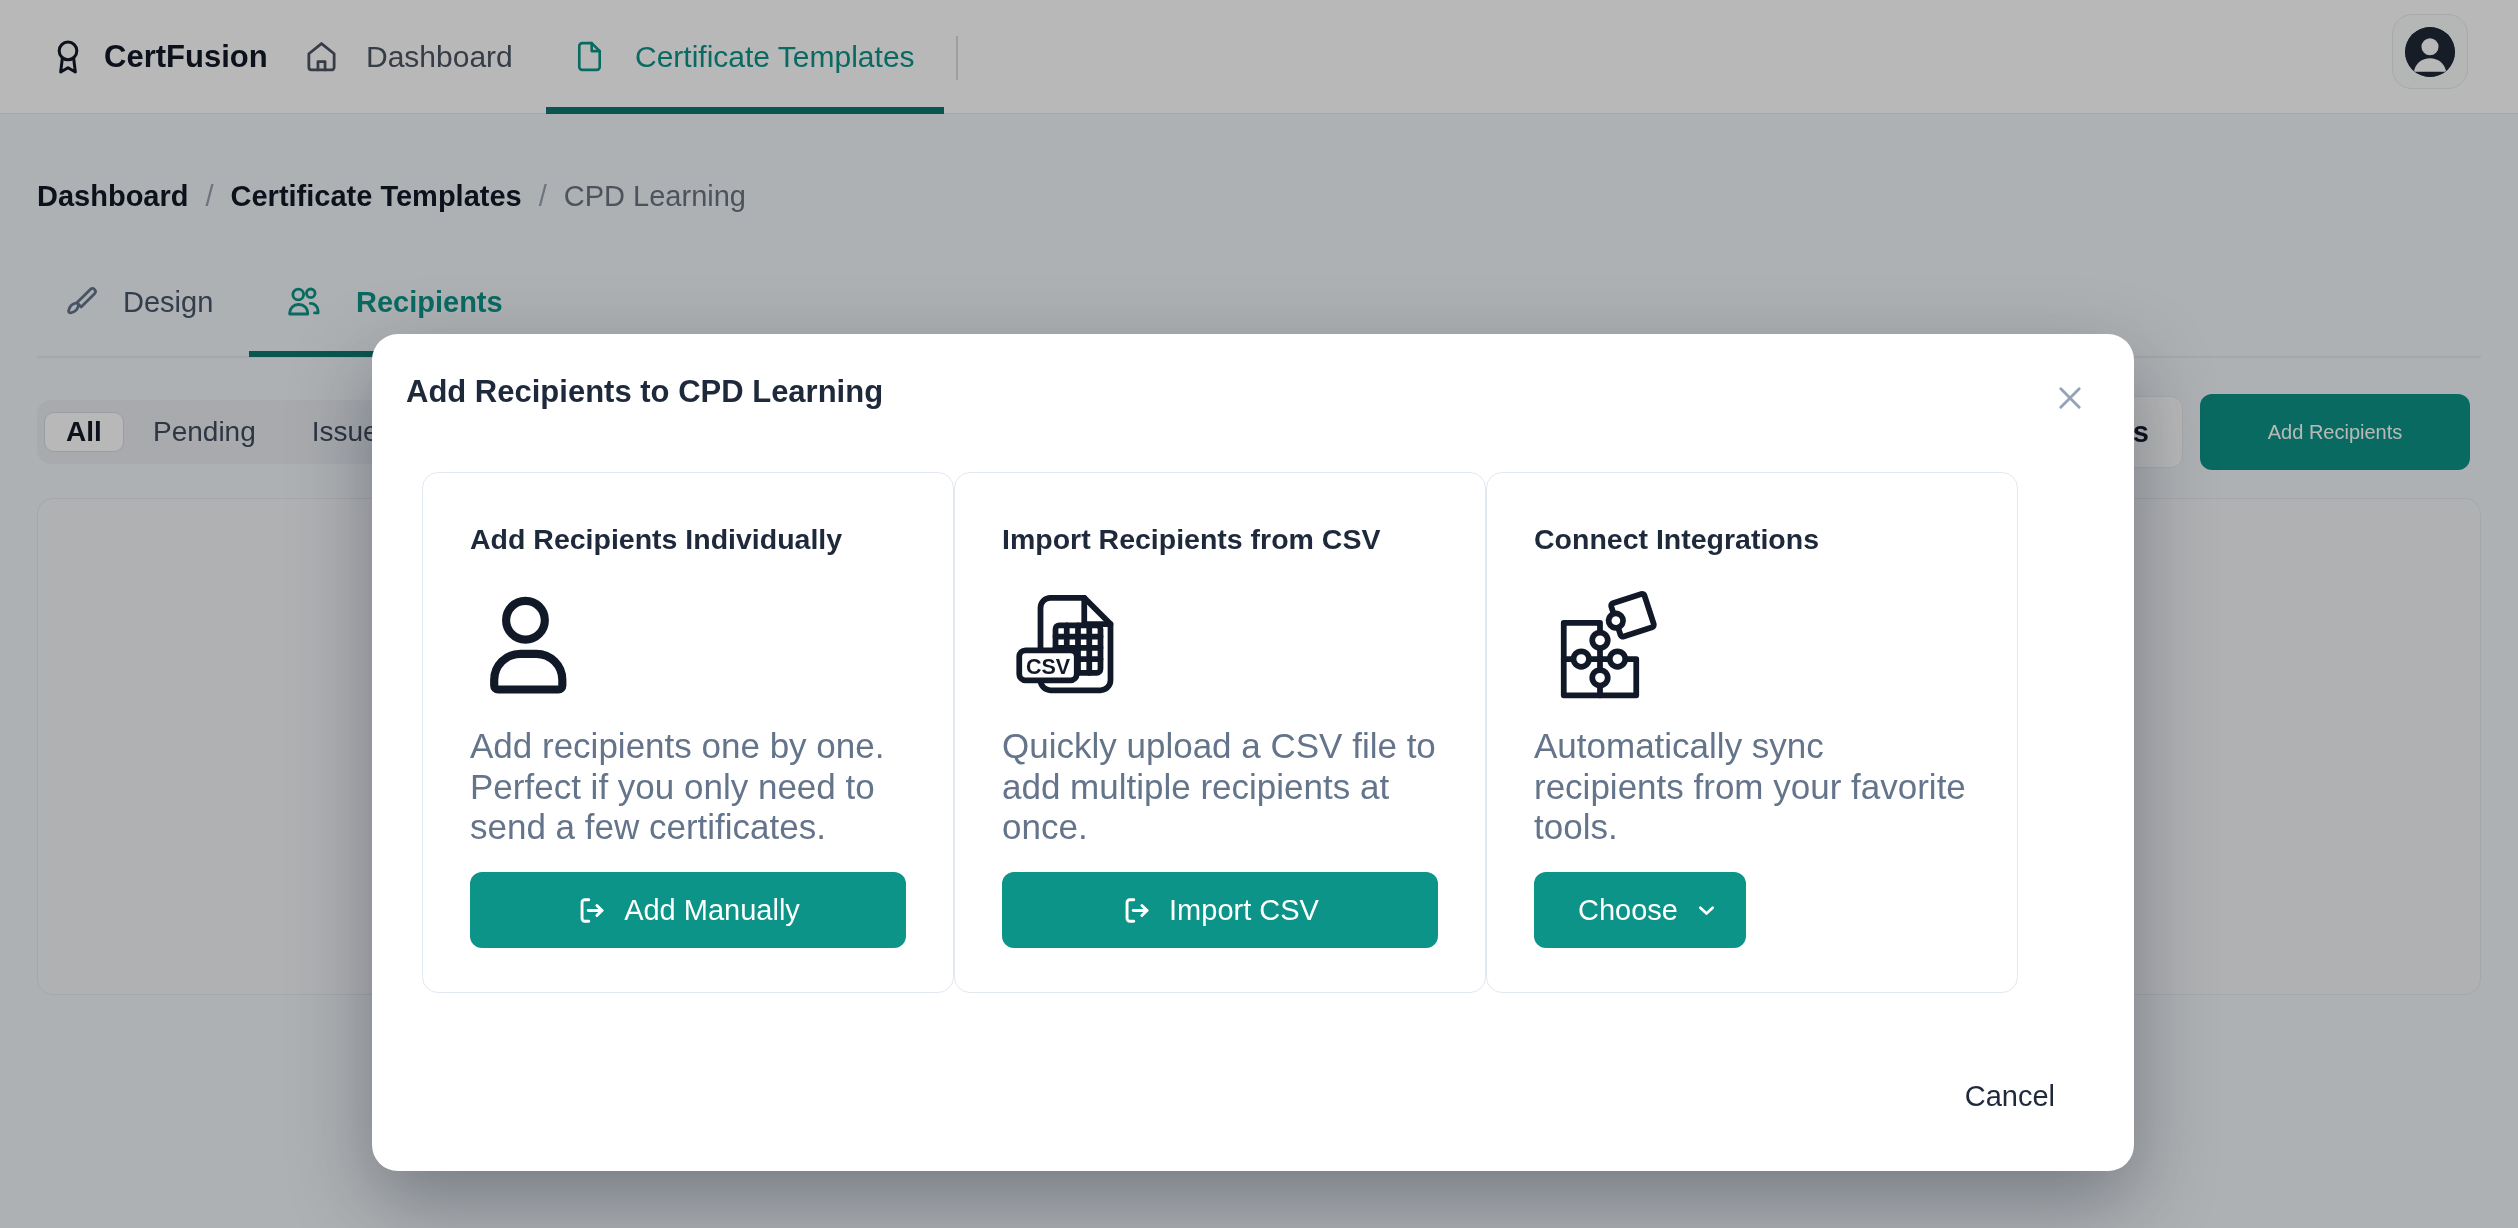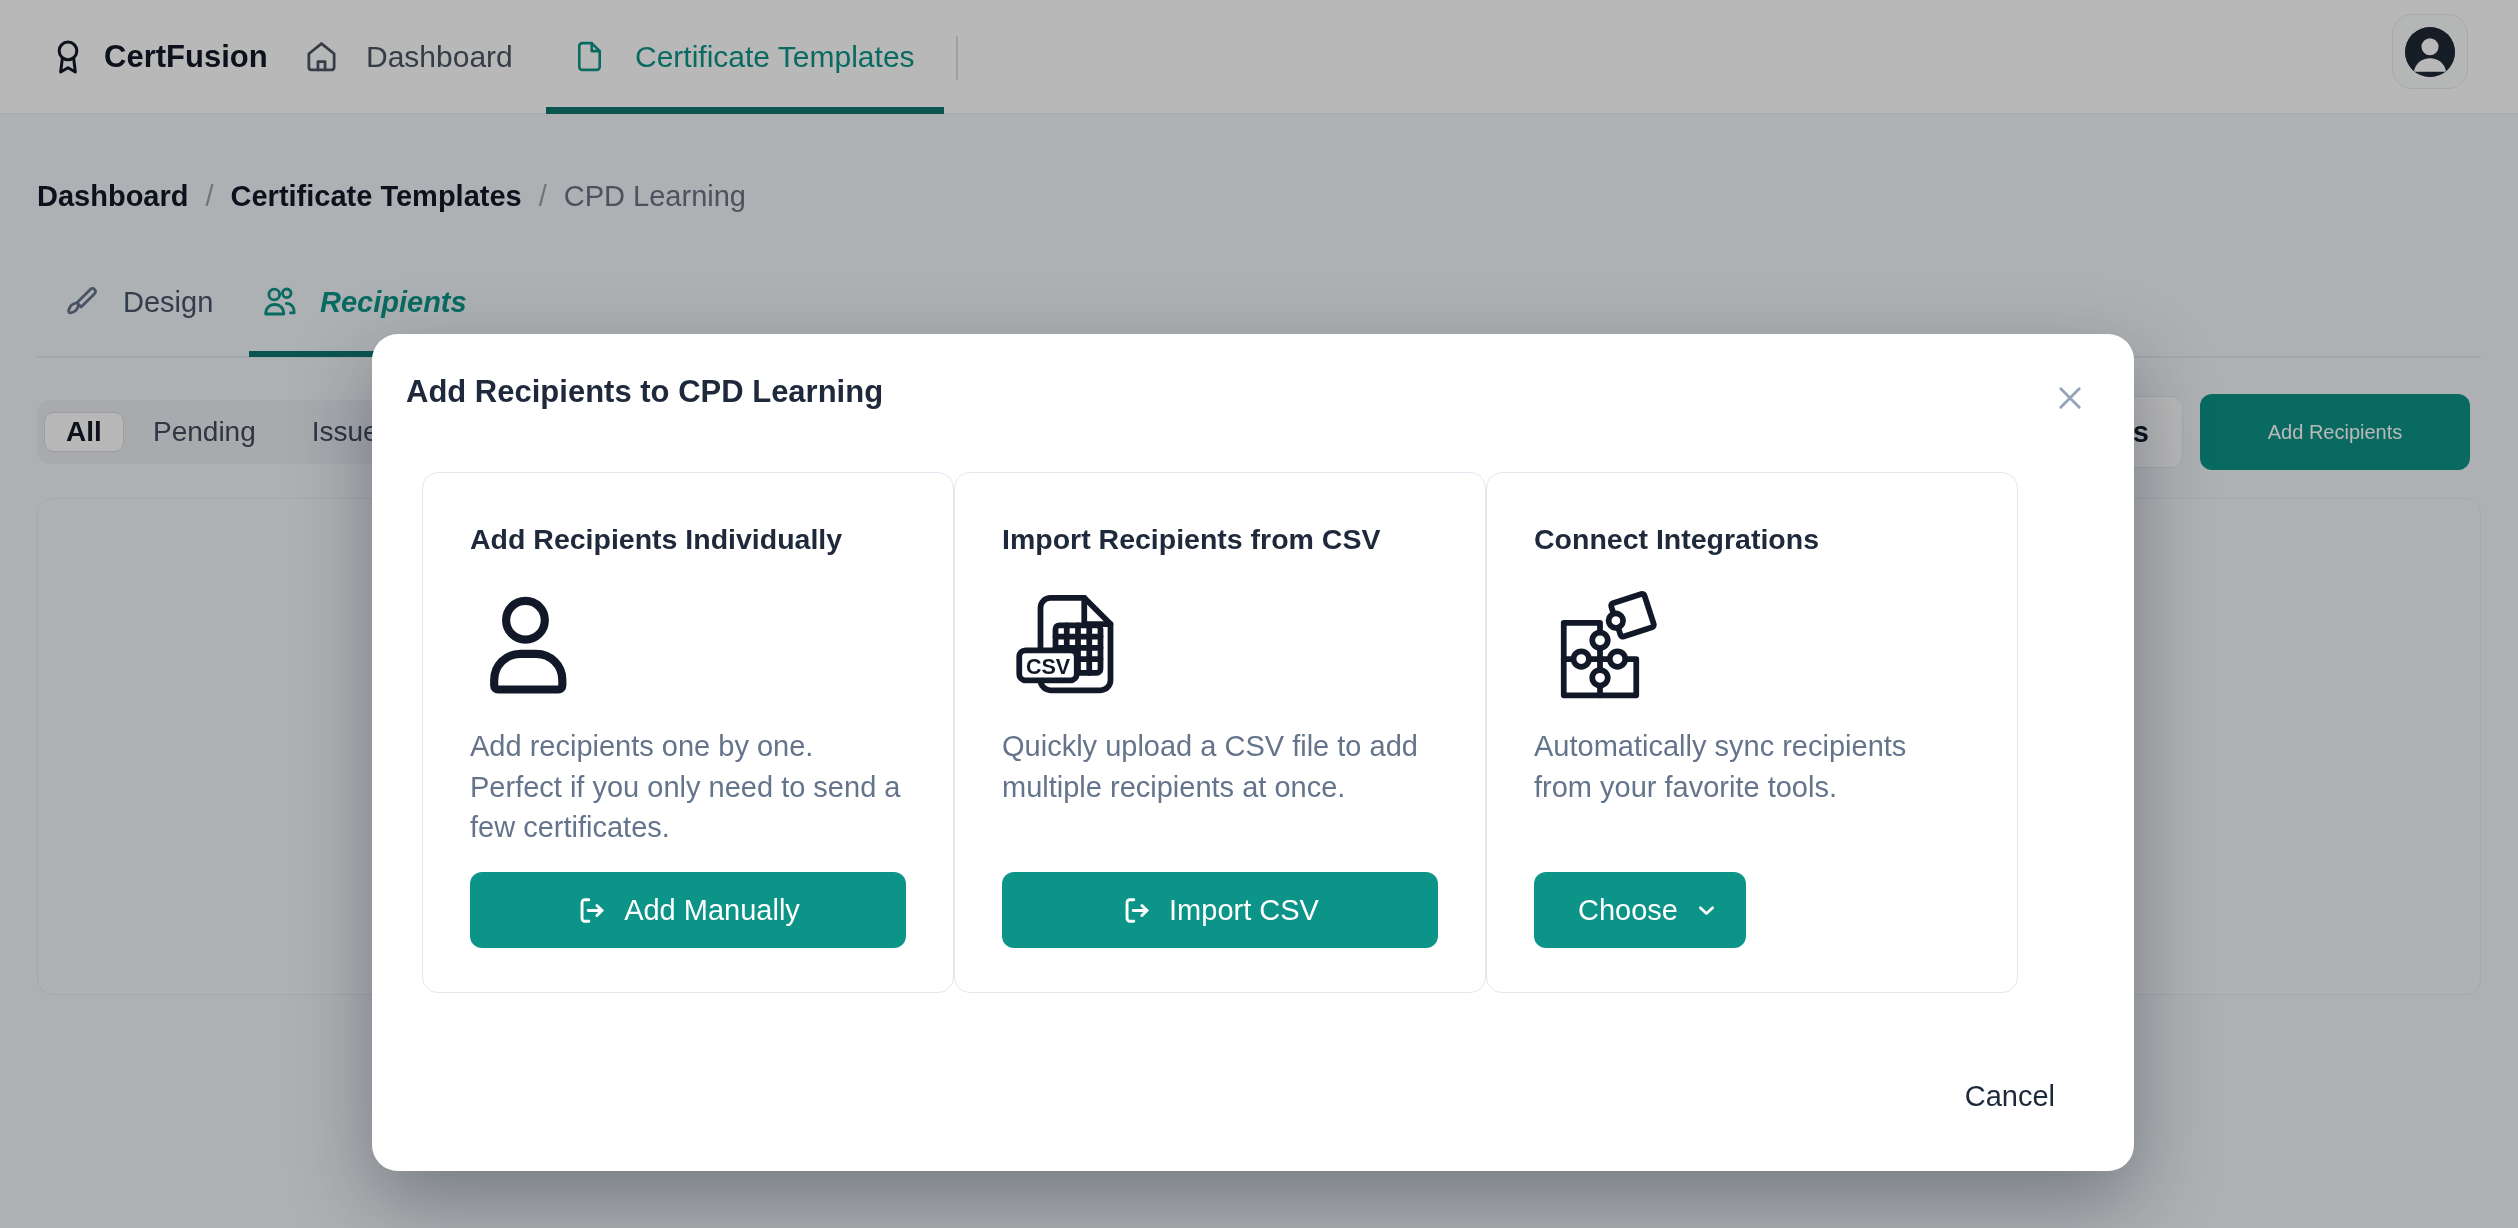--- a/index.html
+++ b/index.html
@@ -25,21 +25,21 @@
     background:#fbfcfd;border:1.5px solid #e8ebef;display:flex;align-items:center;justify-content:center;cursor:pointer;padding:0;}
   .avatar-circle{width:50px;height:50px;border-radius:50%;overflow:hidden;background:#1f2937;}
   
   .breadcrumb{position:absolute;left:37px;top:180px;display:flex;align-items:center;gap:17px;font-size:29px;}
   .crumb{color:#111827;font-weight:600;cursor:pointer;}
   .crumb-sep{color:#9aa3b0;font-weight:400;}
   .crumb-current{color:#6b7280;font-weight:400;}
   
   .tab{position:absolute;top:272px;height:60px;display:flex;align-items:center;cursor:pointer;}
   .tab-design{left:60px;gap:24px;}
-  .tab-recipients{left:260px;gap:22px;font-style:italic;}
+  .tab-recipients{left:284px;gap:34px;}
   .tab .lbl{font-size:29px;font-weight:500;color:#475569;}
   .tab.active .lbl{color:#0d9488;font-weight:600;}
   .tabs-border{position:absolute;left:37px;top:356px;width:2444px;height:2px;background:#e4e8ee;}
   .tab-underline{position:absolute;left:249px;top:351px;width:250px;height:6px;background:#0f766e;}
   
   .segmented{position:absolute;left:37px;top:400px;width:520px;height:64px;border-radius:14px;background:#e9ecf1;display:flex;align-items:center;padding:7px;gap:2px;}
   .segment{height:40px;display:flex;align-items:center;justify-content:center;padding:0 27px;border-radius:10px;
     font-size:28px;font-weight:500;color:#404b5c;cursor:pointer;white-space:nowrap;}
   .segment.active{background:#ffffff;border:1px solid #d6dae1;color:#111827;font-weight:600;width:80px;padding:0;}
   .stub-btn{position:absolute;left:1985px;top:396px;width:198px;height:72px;border-radius:12px;background:#ffffff;
@@ -53,21 +53,21 @@
   
   .scrim{position:absolute;inset:0;background:rgba(0,0,0,0.28);z-index:5;}
   .modal{position:absolute;left:372px;top:334px;width:1762px;height:837px;background:#ffffff;border-radius:26px;z-index:10;
     box-shadow:0 30px 80px rgba(15,23,42,0.35);}
   .modal-title{position:absolute;left:34px;top:40px;font-size:31px;font-weight:600;color:#1e293b;margin:0;}
   .modal-close{position:absolute;left:1681px;top:45px;width:38px;height:38px;background:none;border:none;cursor:pointer;padding:0;}
   .cards{position:absolute;left:50px;top:138px;display:flex;}
   .card{position:relative;width:532px;height:521px;border:1.5px solid #e2e8f0;border-radius:16px;background:#ffffff;padding:47px;}
   .card-title{font-size:28.5px;font-weight:600;color:#1e293b;line-height:38px;margin:0;}
   .card-icon{margin:24px 0 0 6px;height:124px;display:flex;align-items:center;}
-  .card-body{margin-top:20px;font-size:29px;line-height:40.5px;color:#64748b;}
+  .card-body{margin-top:20px;font-size:35px;line-height:40.5px;color:#64748b;}
   .card-btn{position:absolute;left:47px;right:47px;bottom:44px;height:76px;border-radius:12px;background:#0d9488;border:none;
     color:#ffffff;font-size:29px;font-weight:500;display:flex;align-items:center;justify-content:center;gap:15px;cursor:pointer;
     font-family:inherit;}
   .card-btn.narrow{right:auto;width:212px;padding-left:24px;}
   .cancel-btn{position:absolute;right:79px;bottom:58px;background:none;border:none;color:#1e293b;font-size:29px;font-weight:500;cursor:pointer;font-family:inherit;padding:0;}
   svg{display:block;}
 </style>
 </head>
 <body>
 

